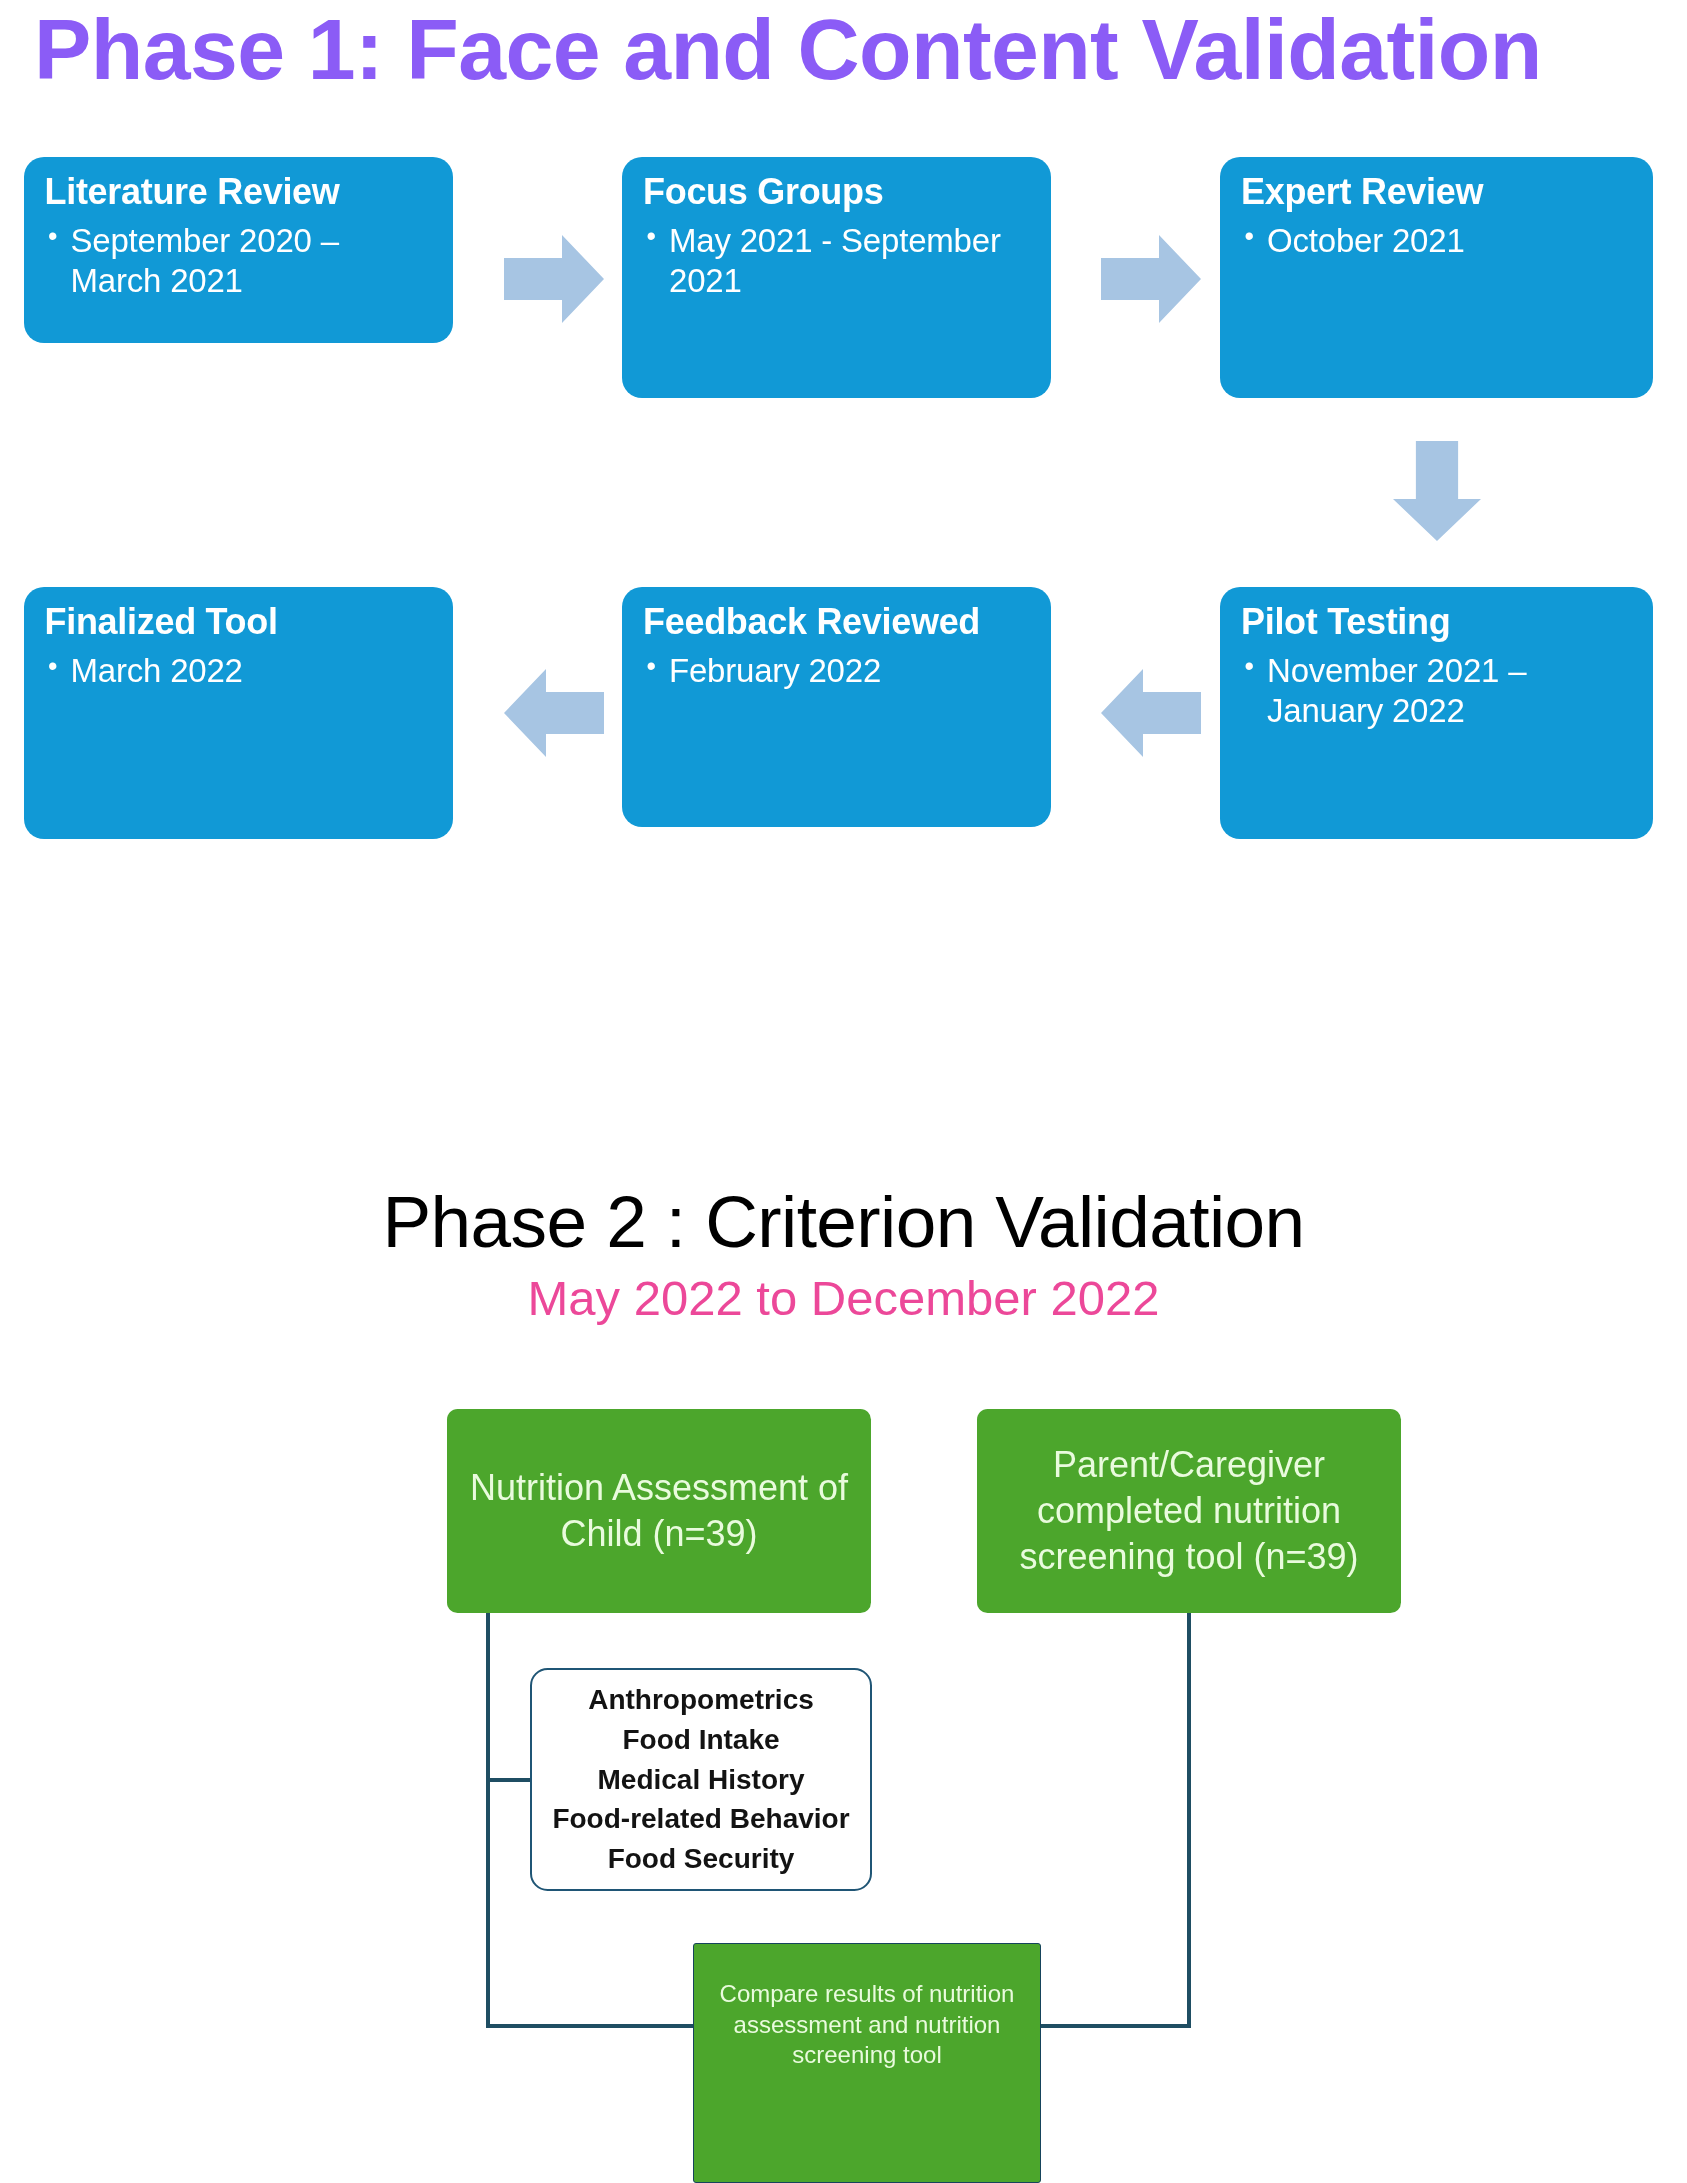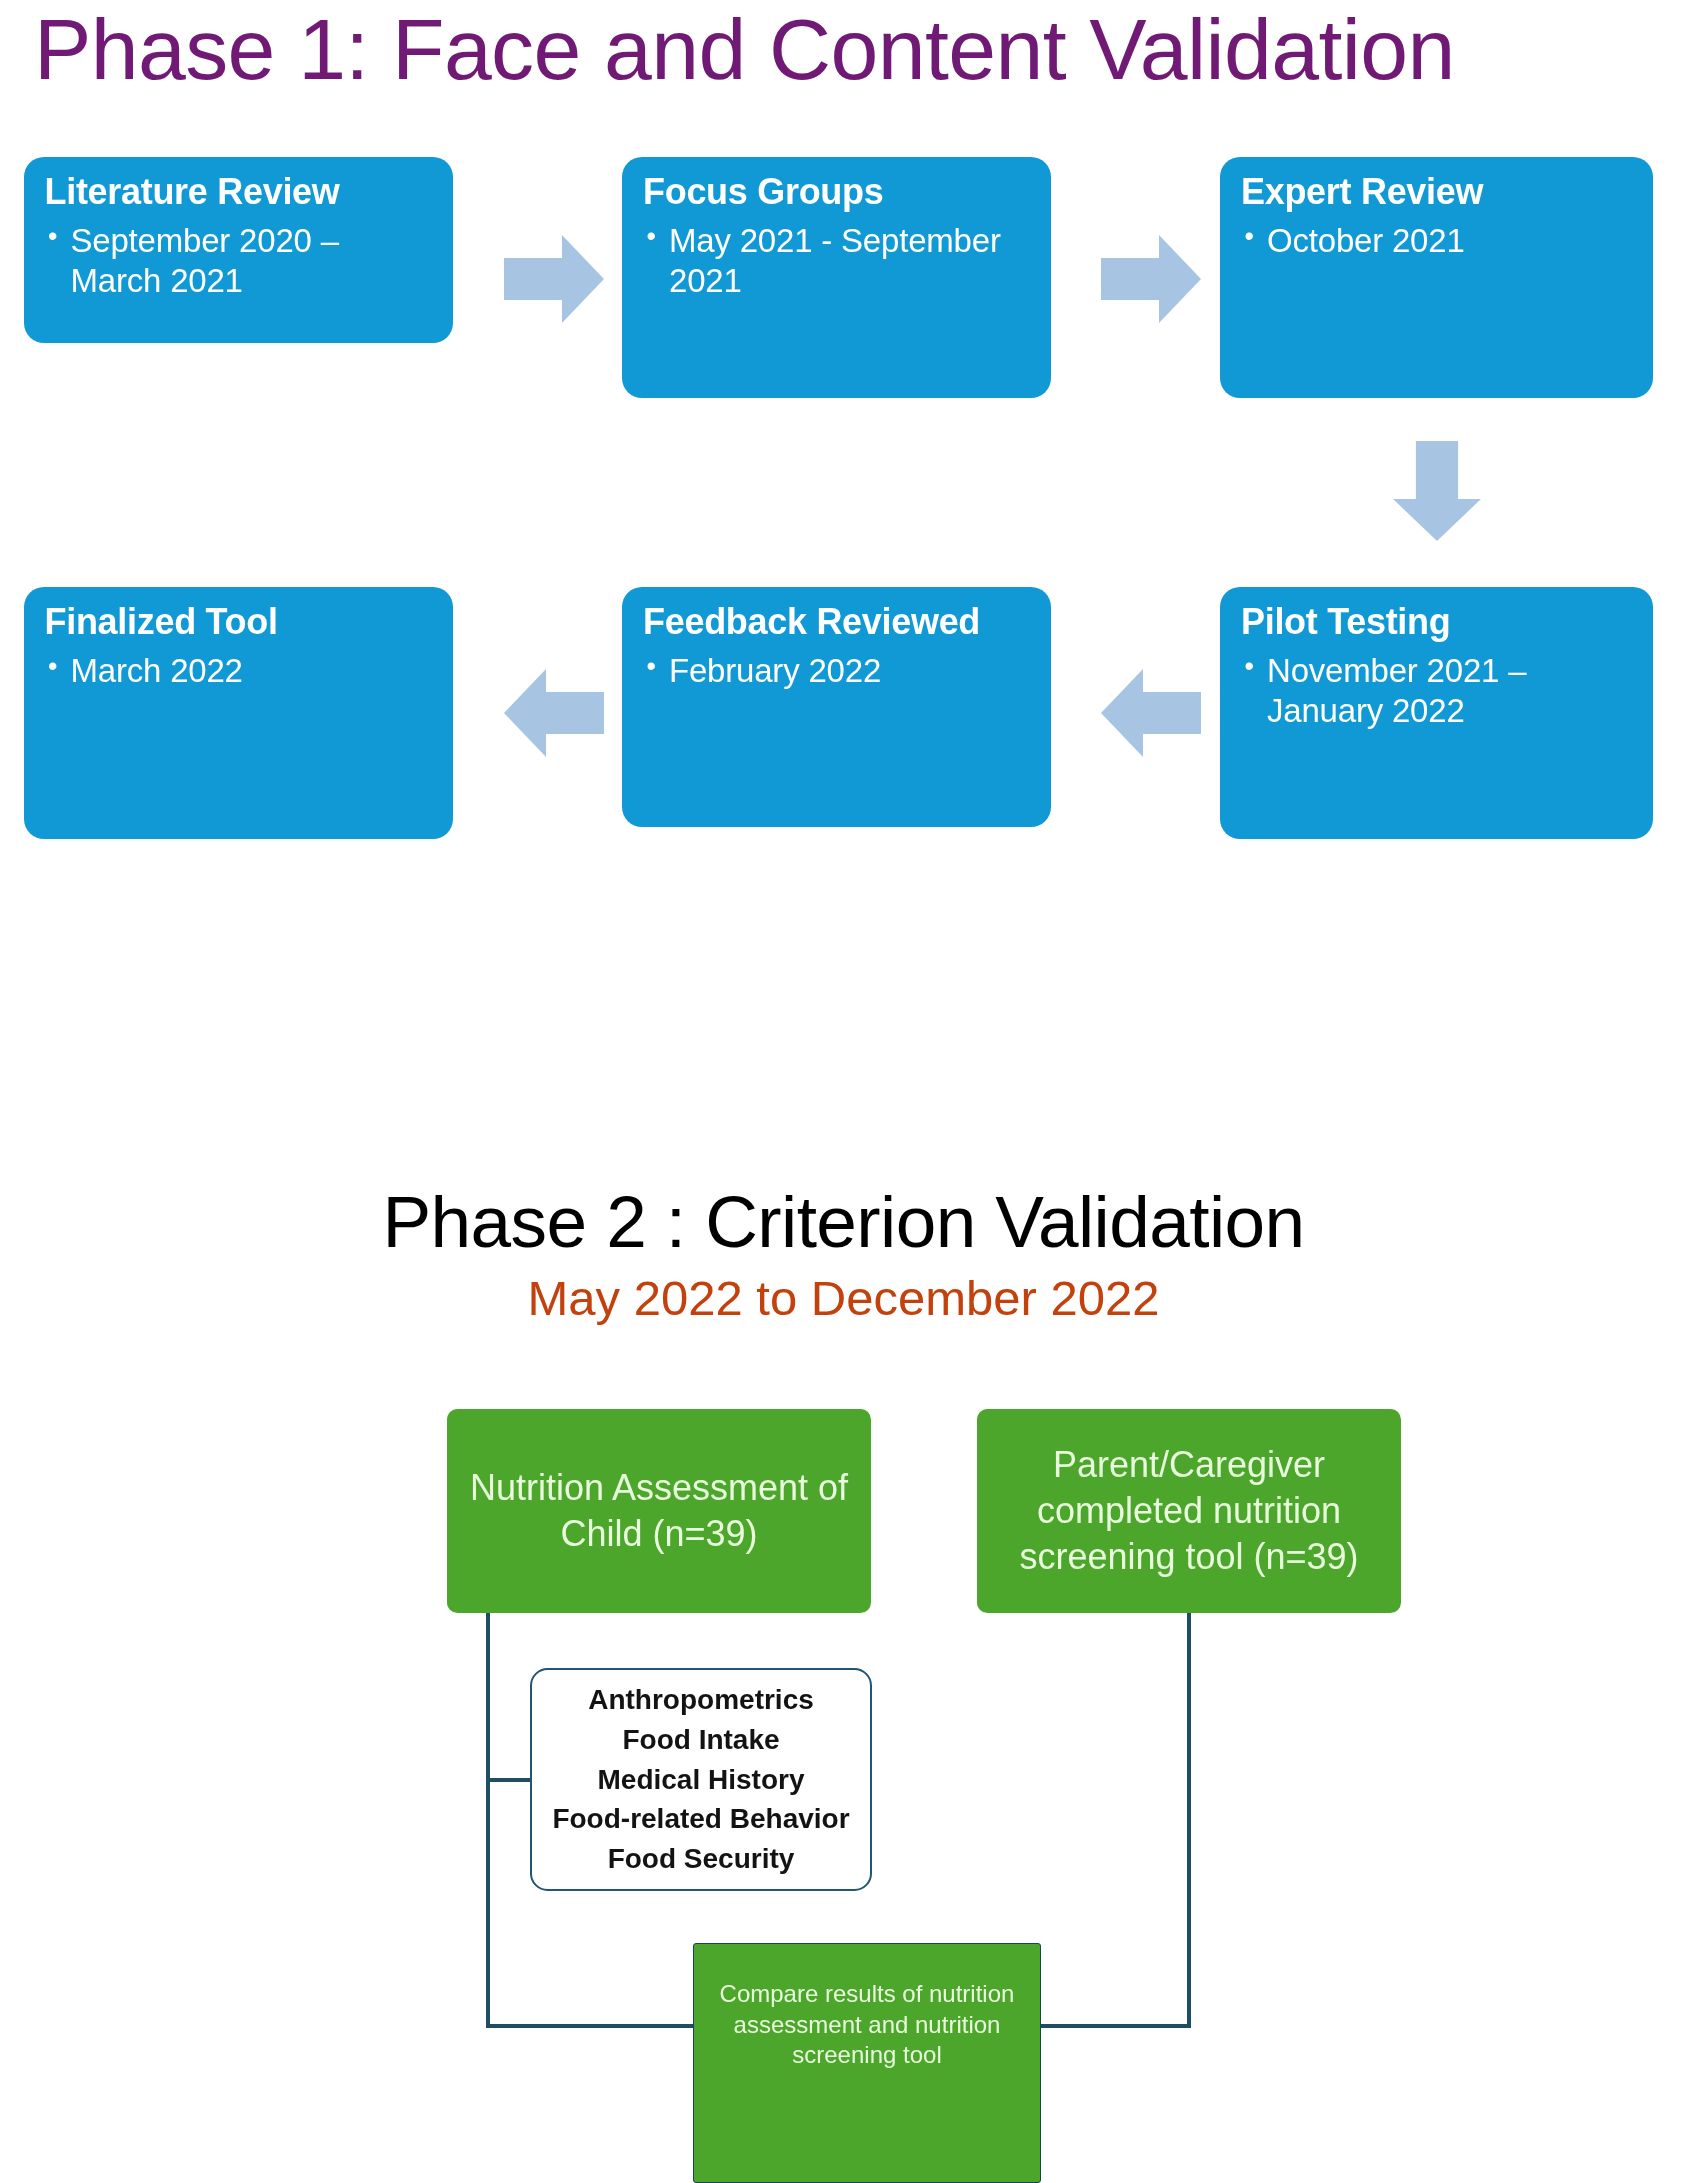--- a/index.html
+++ b/index.html
@@ -20,22 +20,22 @@
   }
 
   
 
   .phase1-title {
     position: absolute;
     left: 34px;
     top: 5.9px;
     font-size: 86px;
     line-height: 1.0;
-    font-weight: 400;
-    color: #701a75;
+    font-weight: 700;
+    color: #8b5cf6;
     letter-spacing: -0.6px;
     white-space: nowrap;
   }
 
   .blue-box {
     position: absolute;
     background: #1199D6;
     border-radius: 20px;
     color: #ffffff;
     padding: 15.3px 21px 11.7px 21px;
@@ -114,21 +114,21 @@
     letter-spacing: -0.6px;
   }
   .phase2-sub {
     position: absolute;
     left: 0;
     top: 1274px;
     width: 1687px;
     text-align: center;
     font-size: 49px;
     line-height: 1.0;
-    color: #c2410c;
+    color: #ec4899;
   }
 
   .green-box {
     position: absolute;
     background: #4CA62C;
     border-radius: 10.6px;
     color: #E9FBDD;
     display: flex;
     align-items: center;
     justify-content: center;

